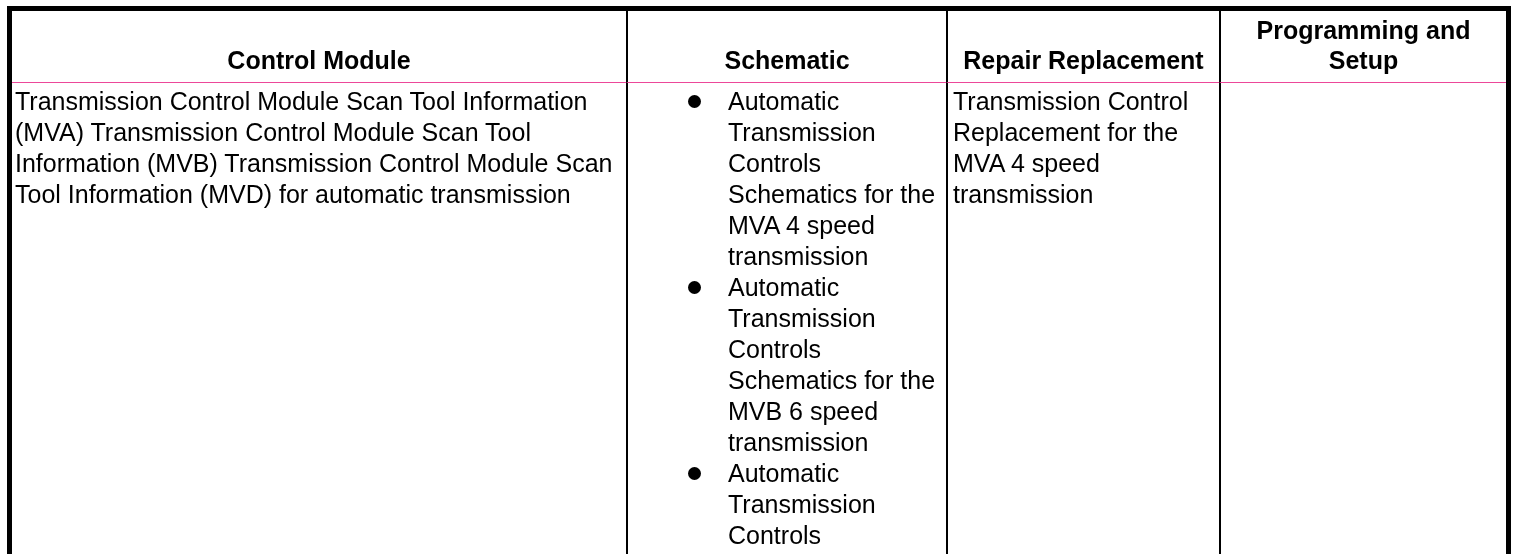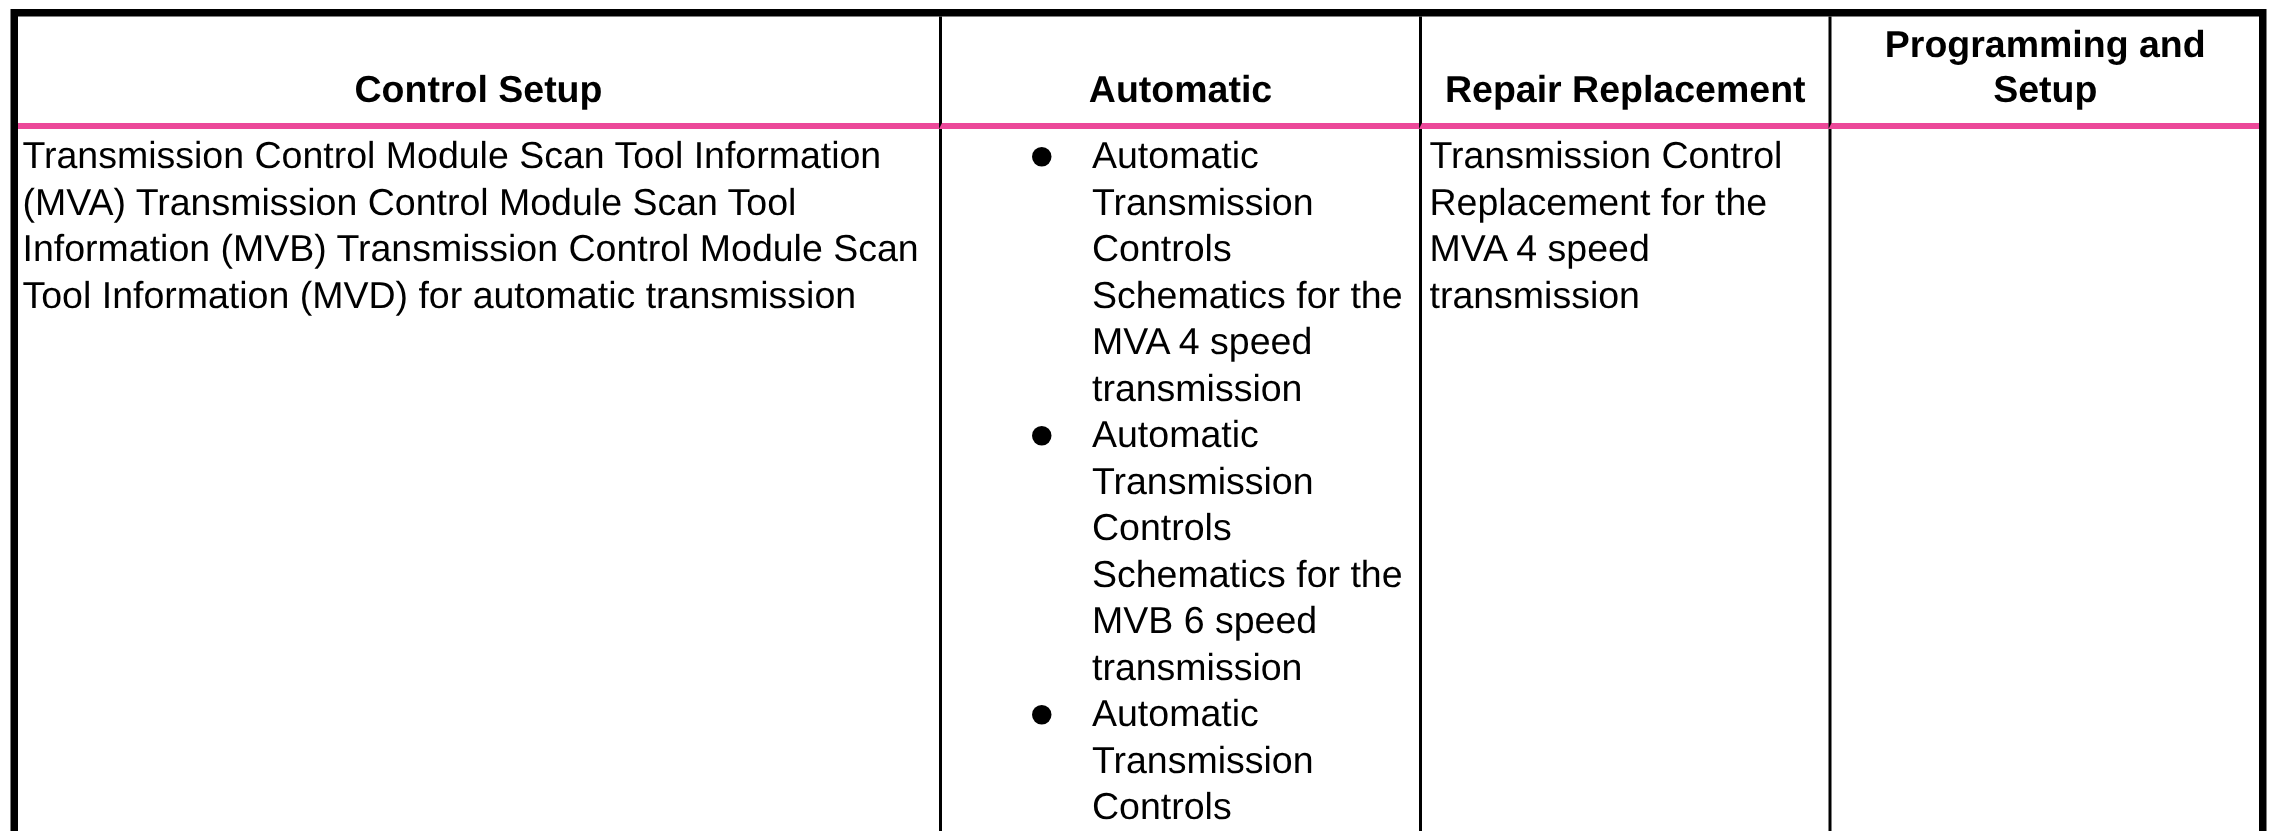--- a/index.html
+++ b/index.html
@@ -23,21 +23,21 @@
   col.c2 { width: 320px; }
   col.c3 { width: 273px; }
   col.c4 { width: auto; }
   th {
     vertical-align: bottom;
     font-weight: bold;
     font-size: 25px;
     line-height: 30px;
     height: 71px;
     padding: 4px 8px 7px;
-    border-bottom: 4px solid #ec4899;
+    border-bottom: 1px solid #ec4899;
   }
   td {
     vertical-align: top;
     font-size: 25px;
     line-height: 31px;
     padding: 3px 8px 2px;
   }
   th + th, td + td { border-left: 2px solid #000; }
   td.cell-cm { padding: 3px 4px 2px 3px; }
   td.cell-sch { padding: 3px 2px 2px 0; }
@@ -59,24 +59,24 @@
   <table class="grid">
     <colgroup>
       <col class="c1">
         <col class="c2">
         <col class="c3">
         <col class="c4">
     </colgroup>
     <thead>
       <tr>
         <th>
-          <span>Control Setup</span>
+          <span>Control Module</span>
         </th>
         <th>
-          <span>Automatic</span>
+          <span>Schematic</span>
         </th>
         <th>
           <span>Repair Replacement</span>
         </th>
         <th>
           <span>Programming and Setup</span>
         </th>
       </tr>
     </thead>
     <tbody>

